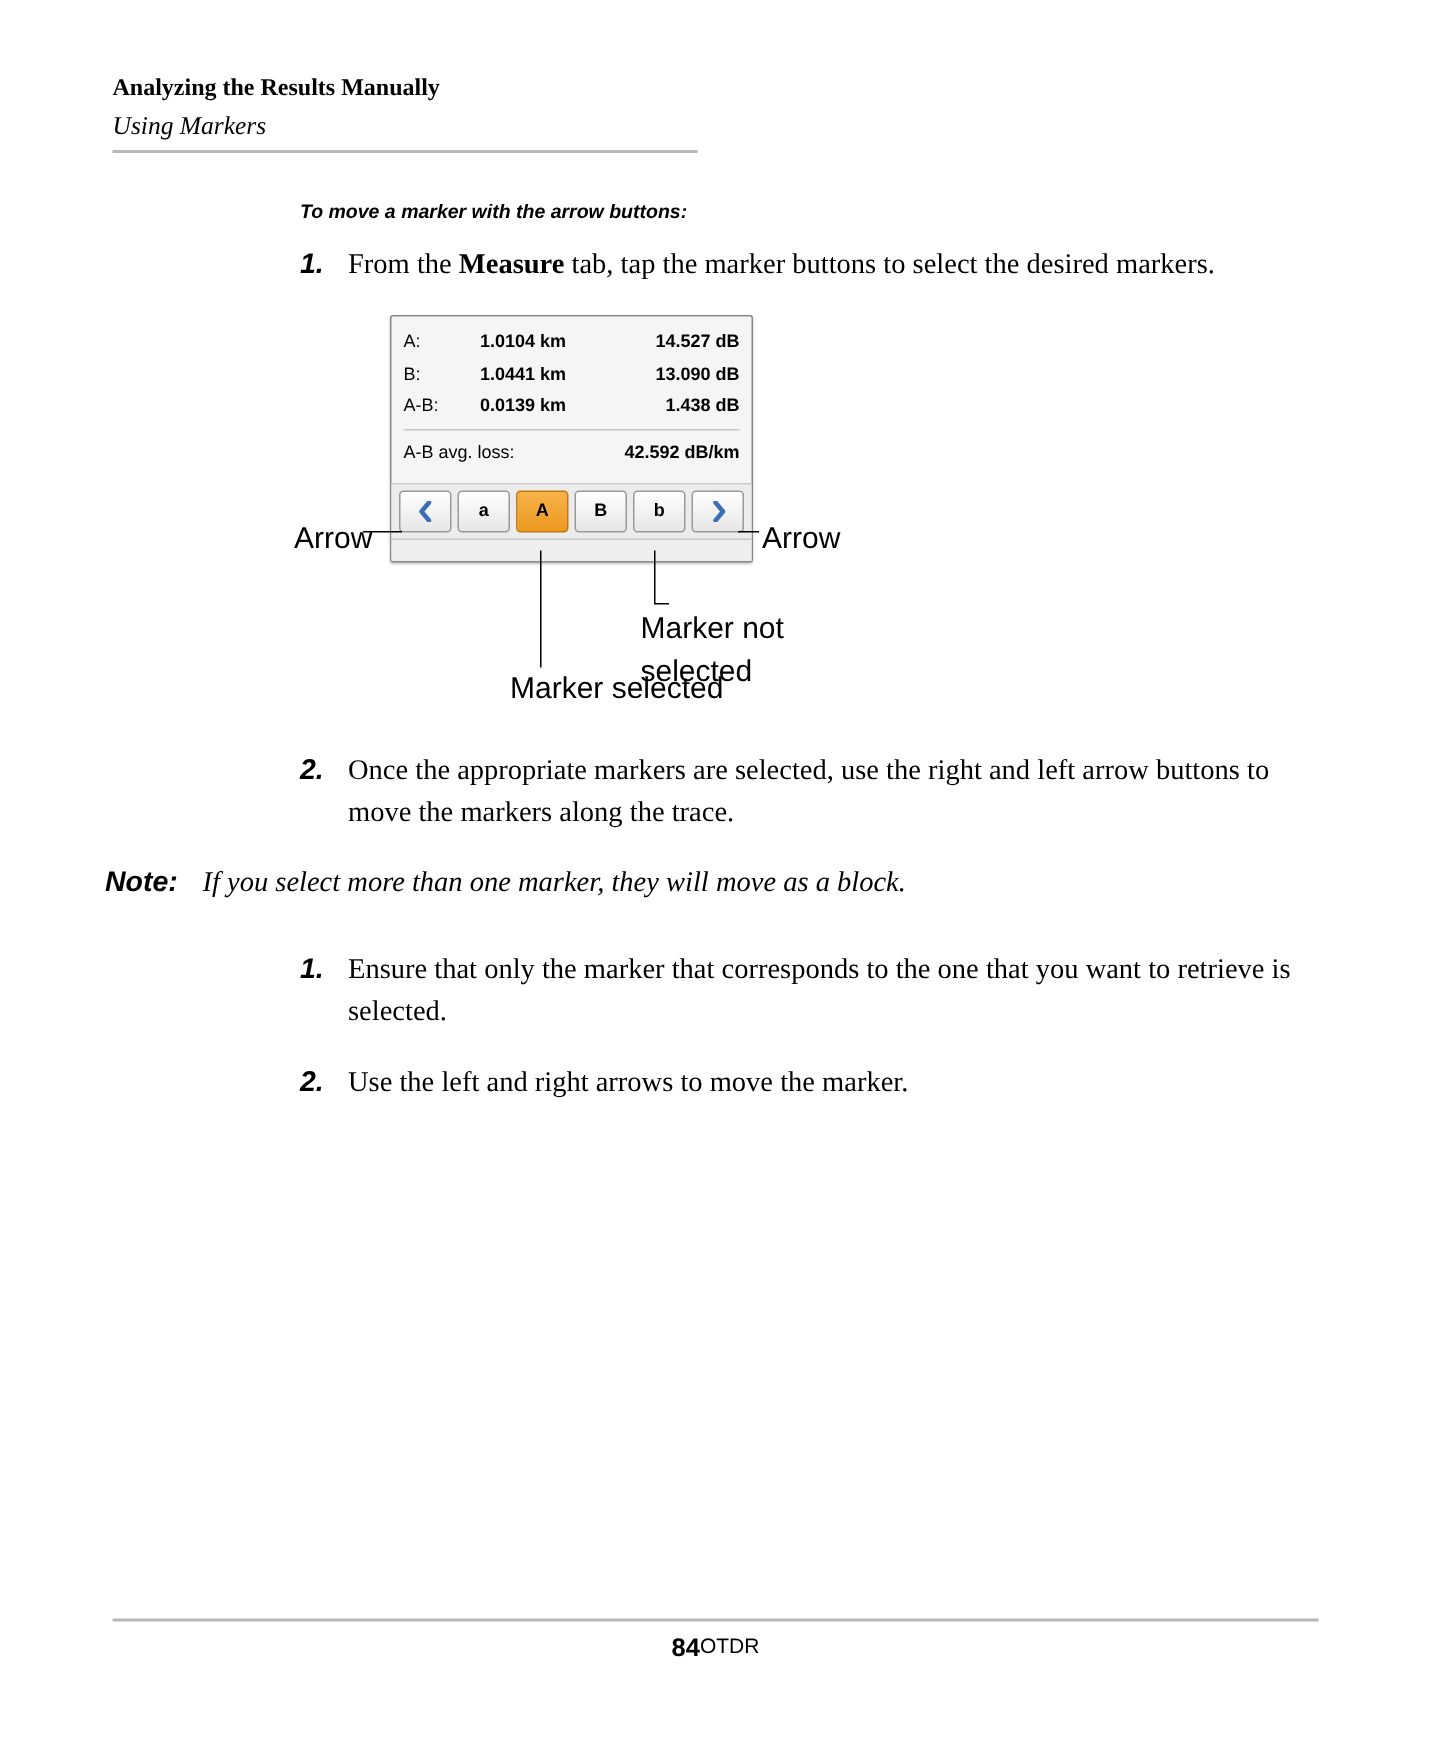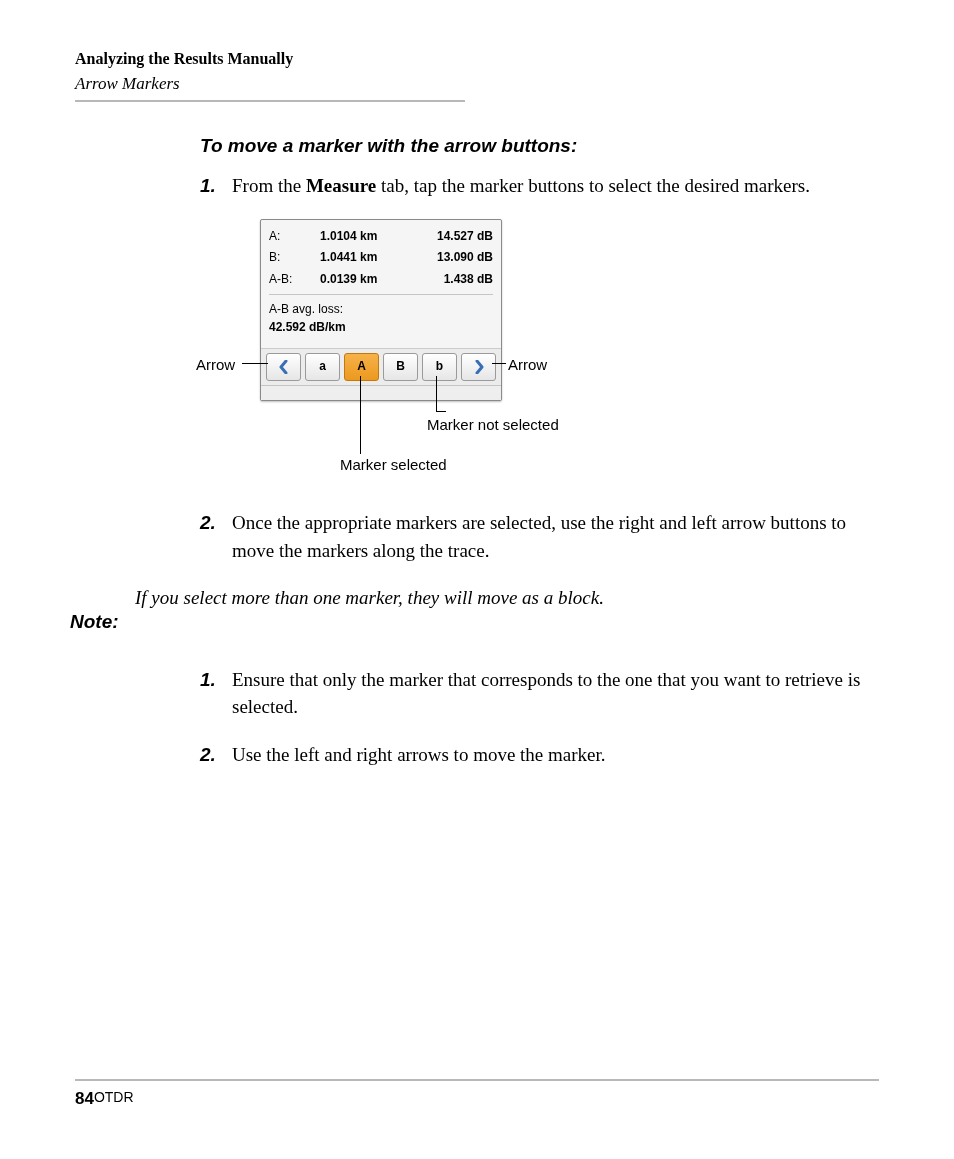--- a/index.html
+++ b/index.html
@@ -37,21 +37,21 @@
   .content {
     margin-left: 125px;
     margin-top: 30px;
     font-size: 19px;
     line-height: 1.45;
   }
   .sub-heading {
     font-family: Arial, Helvetica, sans-serif;
     font-weight: 700;
     font-style: italic;
-    font-size: 19px;
+    font-size: 13px;
     margin: 0 0 12px 0;
   }
   ol.steps {
     list-style: none;
     padding: 0;
     margin: 0 0 20px 0;
   }
   ol.steps > li {
     display: flex;
     margin-bottom: 20px;
@@ -70,21 +70,20 @@
   .note-row {
     display: flex;
     margin: 20px 0 30px -5px;
   }
   .note-label {
     font-family: Arial, Helvetica, sans-serif;
     font-weight: 700;
     font-style: italic;
     width: 65px;
     flex-shrink: 0;
-    margin-top: 24px;
   }
   .note-text { font-style: italic; }
   
   .figure-wrap {
     position: relative;
     width: 430px;
     height: 270px;
     margin-left: -60px;
     margin-top: -5px;
     margin-bottom: 25px;
@@ -111,23 +110,22 @@
   }
   .drow .lbl { width: 38px; }
   .drow .dist { width: 80px; font-weight: 700; text-align: left; }
   .drow .loss { width: 80px; font-weight: 700; text-align: right; }
   .divider {
     margin: 4px 0;
     border-top: 1px solid #c5c5c5;
   }
   .avgrow {
     display: flex;
-    justify-content: flex-end;
+    justify-content: space-between;
     padding: 2px 0 4px 0;
-    flex-direction: column;
   }
   .avgrow .albl { }
   .avgrow .aval { font-weight: 700; }
   .btnrow {
     display: flex;
     justify-content: space-between;
     padding: 4px 5px 4px 5px;
     gap: 4px;
     background:#ececec;
     border-top:1px solid #ccc;
@@ -152,21 +150,21 @@
   }
   .panel-foot {
     height: 14px;
     border-top: 1px solid #c5c5c5;
     background: #eeeeee;
   }
   
   .callout {
     position: absolute;
     font-family: Arial, Helvetica, sans-serif;
-    font-size: 15px;
+    font-size: 20px;
   }
   .line {
     position: absolute;
     background: #000;
   }
   .hline { height: 1px; }
   .vline { width: 1px; }
   
   .footer {
     position: absolute;
@@ -174,32 +172,32 @@
     right: 75px;
     bottom: 50px;
   }
   .footer .rule-bot {
     border: none;
     border-top: 2px solid #b8b8b8;
     margin: 0 0 8px 0;
   }
   .footer-row {
     display: flex;
-    justify-content: flex-start;
+    justify-content: center;
     font-family: Arial, Helvetica, sans-serif;
   }
   .pnum { font-weight: 700; font-size: 17px; }
   .pprod { font-size: 14px; }
 </style>
 </head>
 <body>
 
 <div class="page">
   <h1 class="hdr-title">Analyzing the Results Manually</h1>
-  <div class="hdr-sub">Arrow Markers</div>
+  <div class="hdr-sub">Using Markers</div>
   <hr class="rule-top" style="width:390px;margin-left:0;">
 
   <div class="content">
     <div class="sub-heading">To move a marker with the arrow buttons:</div>
 
     <ol class="steps">
       <li>
         <span class="num">1.</span>
         <span class="txt">
           <span>From the </span><span class="bold">Measure</span><span> tab, tap the marker buttons to select the desired markers.</span>

